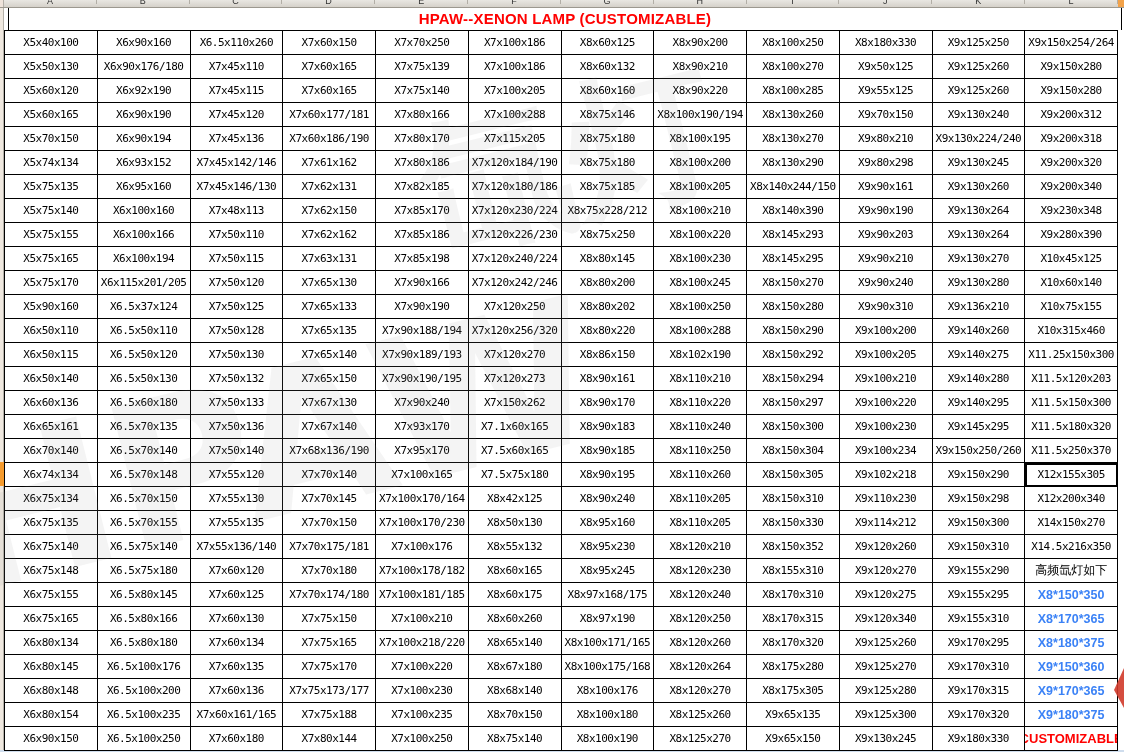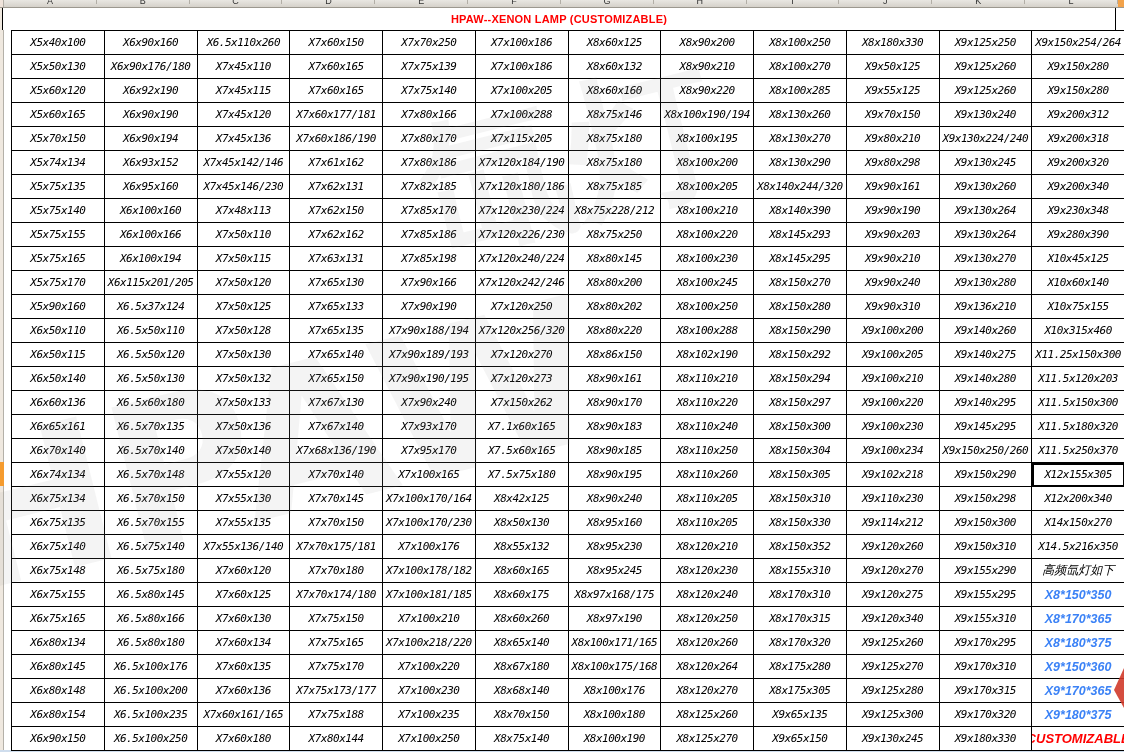--- a/index.html
+++ b/index.html
@@ -24,32 +24,32 @@
   
   .row-gutter{
     position:absolute;left:0;top:8px;width:4px;height:742px;
     background:#efe8df;border-right:1px solid #b4b0a8;box-sizing:border-box;
   }
   .row-gutter .hl{
     position:absolute;left:0;width:4px;height:24px;background:#f59b2e;
   }
   
   .title-row{
-    position:absolute;left:2px;top:8px;width:1114px;height:22px;box-sizing:border-box;
+    position:absolute;left:8px;top:8px;width:1114px;height:22px;box-sizing:border-box;
     border-left:1px solid #000;border-right:1px solid #000;
     background:#fff;text-align:center;line-height:22px;
-    color:#ff0000;font-weight:bold;font-size:11px;letter-spacing:0.2px;
+    color:#ff0000;font-weight:bold;font-size:15px;letter-spacing:0.2px;
     z-index:2;
   }
   
   .sheet{
-    position:absolute;left:11px;top:30px;width:1114px;box-sizing:border-box;
+    position:absolute;left:4px;top:30px;width:1114px;box-sizing:border-box;
     display:grid;grid-template-columns:repeat(12,1fr);
     border-top:1px solid #000;border-left:1px solid #000;
-    background:#fff;z-index:1;font-style:italic;
+    background:#fff;z-index:1;
   }
   .cell{
     height:24px;box-sizing:border-box;
     border-right:1px solid #000;border-bottom:1px solid #000;
     display:flex;align-items:center;justify-content:center;
     font-family:"DejaVu Sans Mono",monospace;font-size:11px;letter-spacing:-0.5px;
     white-space:nowrap;overflow:hidden;color:#000;background:transparent;
   }
   .cell.hf-blue{
     font-family:"Liberation Sans",sans-serif;font-size:12.5px;letter-spacing:0;
@@ -176,27 +176,27 @@
     <div class="cell">X7x80x186</div>
     <div class="cell">X7x120x184/190</div>
     <div class="cell">X8x75x180</div>
     <div class="cell">X8x100x200</div>
     <div class="cell">X8x130x290</div>
     <div class="cell">X9x80x298</div>
     <div class="cell">X9x130x245</div>
     <div class="cell">X9x200x320</div>
     <div class="cell">X5x75x135</div>
     <div class="cell">X6x95x160</div>
-    <div class="cell">X7x45x146/230</div>
+    <div class="cell">X7x45x146/130</div>
     <div class="cell">X7x62x131</div>
     <div class="cell">X7x82x185</div>
     <div class="cell">X7x120x180/186</div>
     <div class="cell">X8x75x185</div>
     <div class="cell">X8x100x205</div>
-    <div class="cell">X8x140x244/320</div>
+    <div class="cell">X8x140x244/150</div>
     <div class="cell">X9x90x161</div>
     <div class="cell">X9x130x260</div>
     <div class="cell">X9x200x340</div>
     <div class="cell">X5x75x140</div>
     <div class="cell">X6x100x160</div>
     <div class="cell">X7x48x113</div>
     <div class="cell">X7x62x150</div>
     <div class="cell">X7x85x170</div>
     <div class="cell">X7x120x230/224</div>
     <div class="cell">X8x75x228/212</div>

